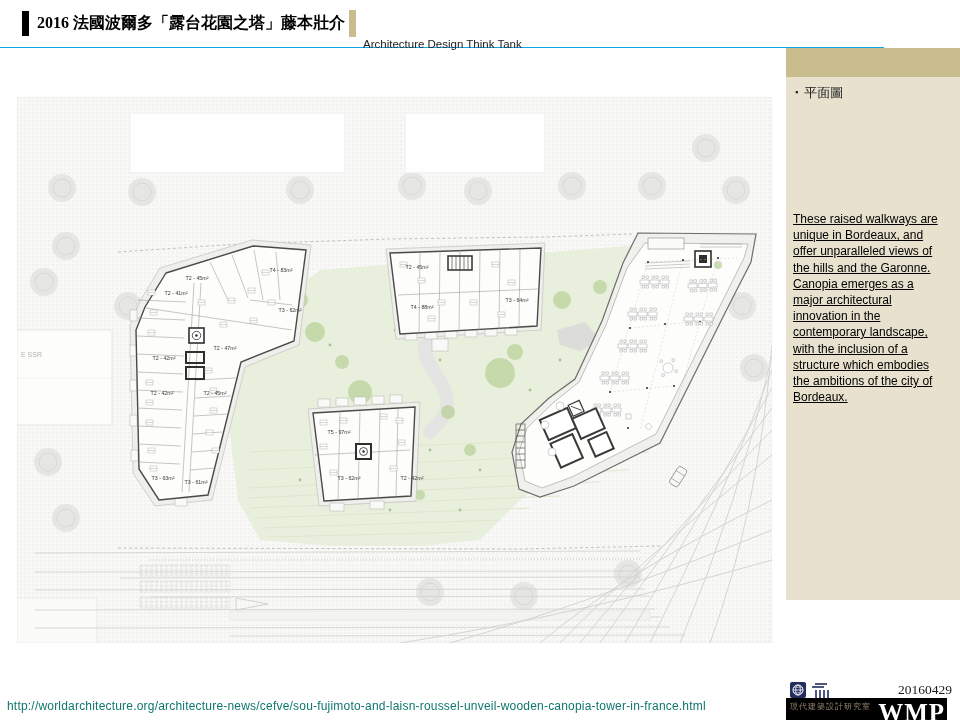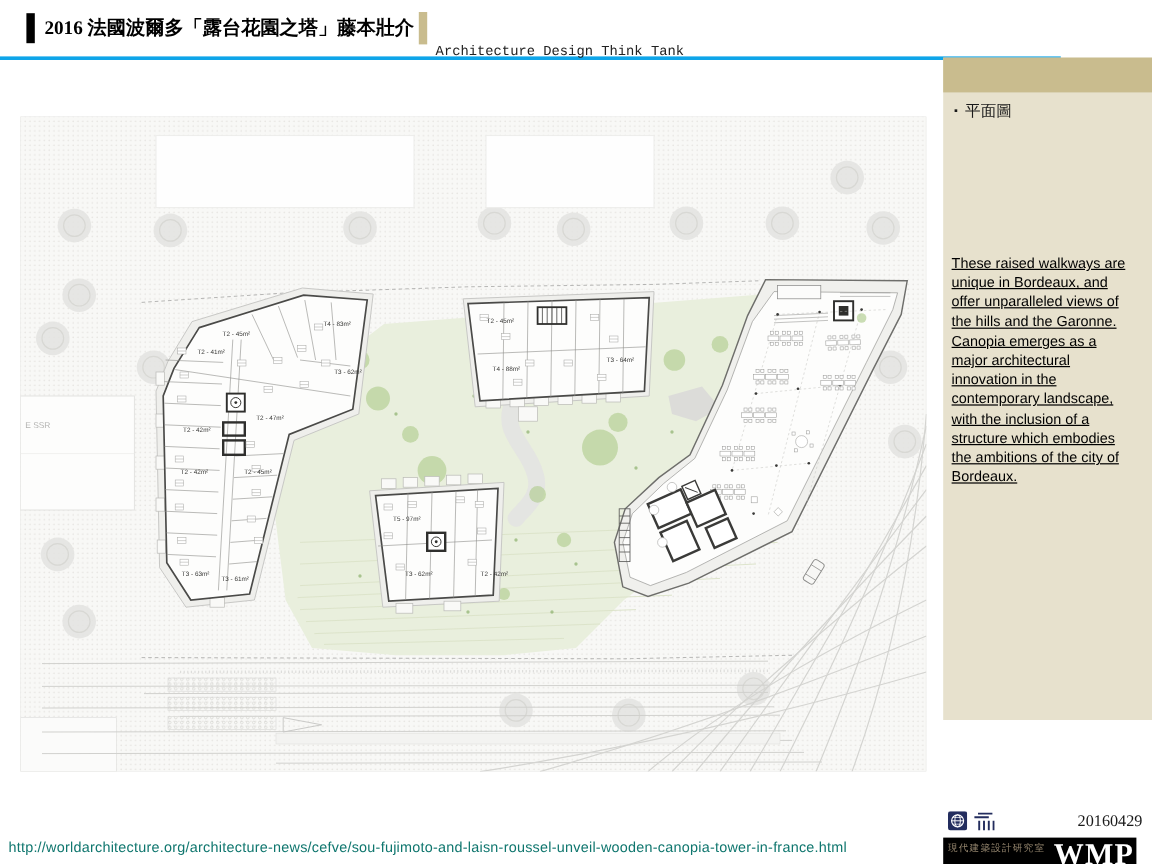--- a/index.html
+++ b/index.html
@@ -1,37 +1,37 @@
 <!DOCTYPE html>
 <html><head>
 <meta charset="utf-8">
 <style>
   html,body{margin:0;padding:0;}
   body{width:960px;height:720px;position:relative;background:#ffffff;overflow:hidden;
        font-family:"Liberation Sans",sans-serif;}
   
   .header{position:absolute;left:0;top:0;width:884px;height:47px;background:#fff;
-          border-bottom:3px solid #0ea5e9;display:flex;align-items:center;white-space:nowrap;}
+          border-bottom:1px solid #0ea5e9;display:flex;align-items:center;white-space:nowrap;}
   .hbar{width:7px;height:25px;background:#000;margin-left:22px;margin-right:8px;flex:0 0 auto;}
   .title-zh{font-family:"Liberation Serif",serif;font-weight:bold;font-size:16px;color:#000;}
   .title-en{font-family:"Liberation Serif",serif;font-size:16px;color:#111;margin-left:2px;}
   .brandbar{width:7px;height:27px;background:#c9bc8e;margin-left:4px;margin-right:7px;flex:0 0 auto;}
-  .brand{font-family:Liberation Mono, monospace;font-size:11.5px;color:#222;margin-top:40px;}
+  .brand{font-family:Liberation Sans, sans-serif;font-size:11.5px;color:#222;margin-top:40px;}
   
   .sidebar{position:absolute;left:786px;top:48px;width:174px;height:552px;background:#e7e1cd;}
   .sidebar-band{position:absolute;left:0;top:0;width:174px;height:29px;background:#c9bc8e;}
   .side-title{position:absolute;left:9px;top:36px;font-size:13px;color:#1a1a1a;
               font-family:"Liberation Sans",sans-serif;}
   .side-title .blt{font-size:9px;vertical-align:2px;margin-right:6px;}
   .side-body{position:absolute;left:7px;top:163px;width:153px;font-size:12px;line-height:16.2px;
              color:#000;font-family:"Liberation Sans",sans-serif;text-decoration:underline;}
   
   .url{position:absolute;left:7px;top:699px;font-size:12px;color:#0f766e;letter-spacing:0.2px;}
   .logo-strip{position:absolute;left:786px;top:676px;width:174px;height:22px;background:#fff;
-              display:flex;align-items:flex-start;}
+              display:flex;align-items:flex-end;}
   .logo-strip svg{margin-left:4px;}
   .date{font-family:"Liberation Serif",serif;font-size:13.5px;color:#1a1a1a;margin-left:auto;margin-right:8px;}
   .blackbar{position:absolute;left:786px;top:698px;width:161px;height:22px;background:#000;overflow:hidden;}
   .labname{position:absolute;left:4px;top:3px;font-size:8px;color:#96876f;letter-spacing:1px;}
   .wmp{position:absolute;right:2px;top:1px;font-family:"Liberation Serif",serif;font-weight:bold;
        font-size:25px;color:#fff;letter-spacing:1px;}
   
   .plan{position:absolute;left:17px;top:97px;}
   svg text{font-family:"Liberation Sans",sans-serif;}
 </style>

